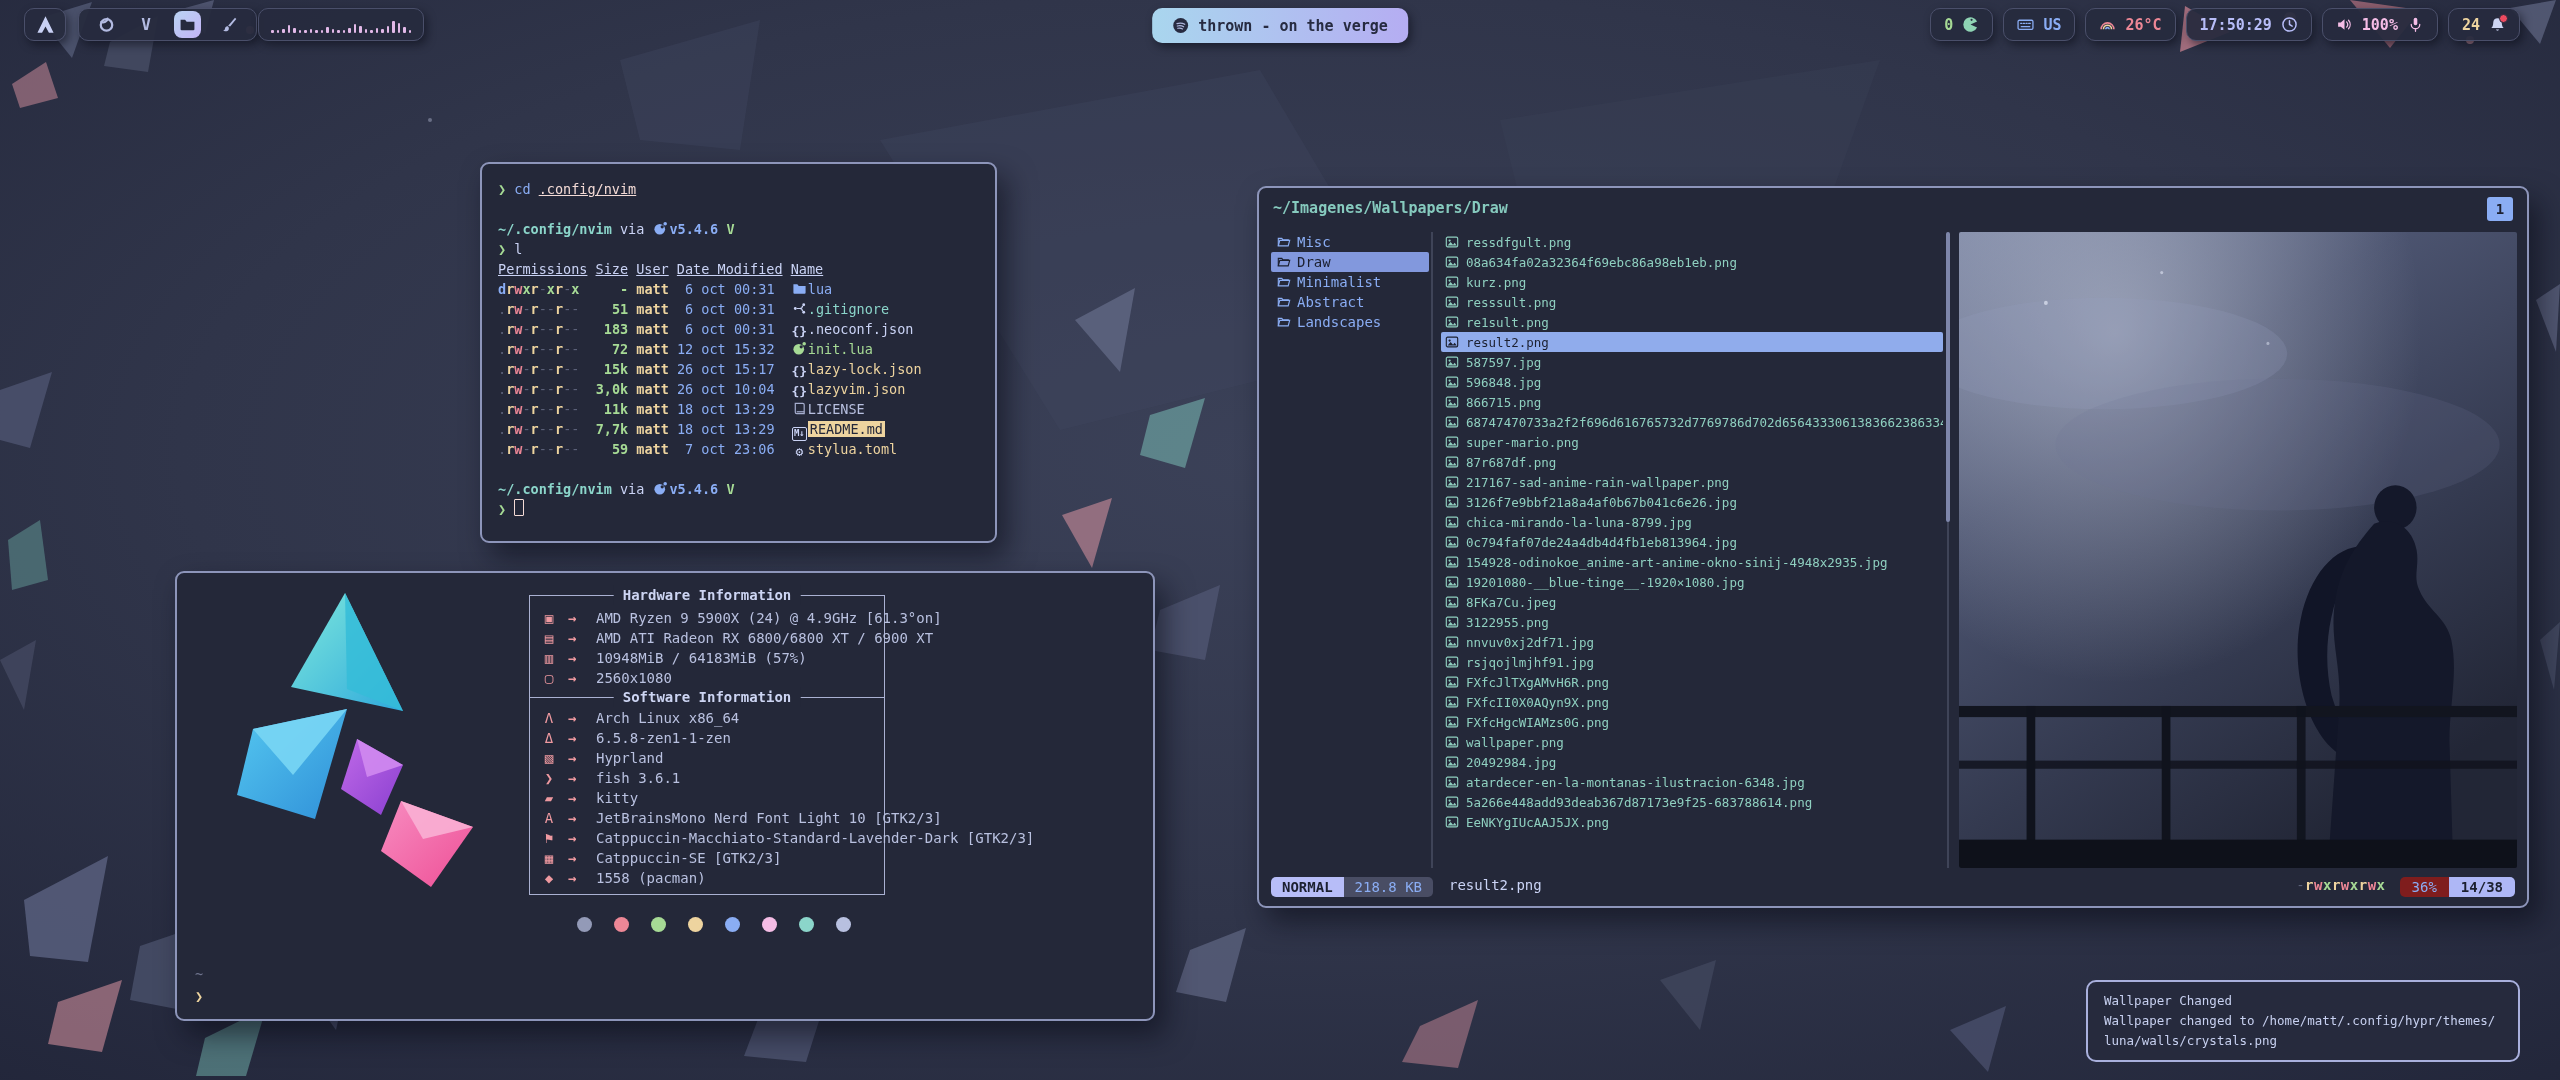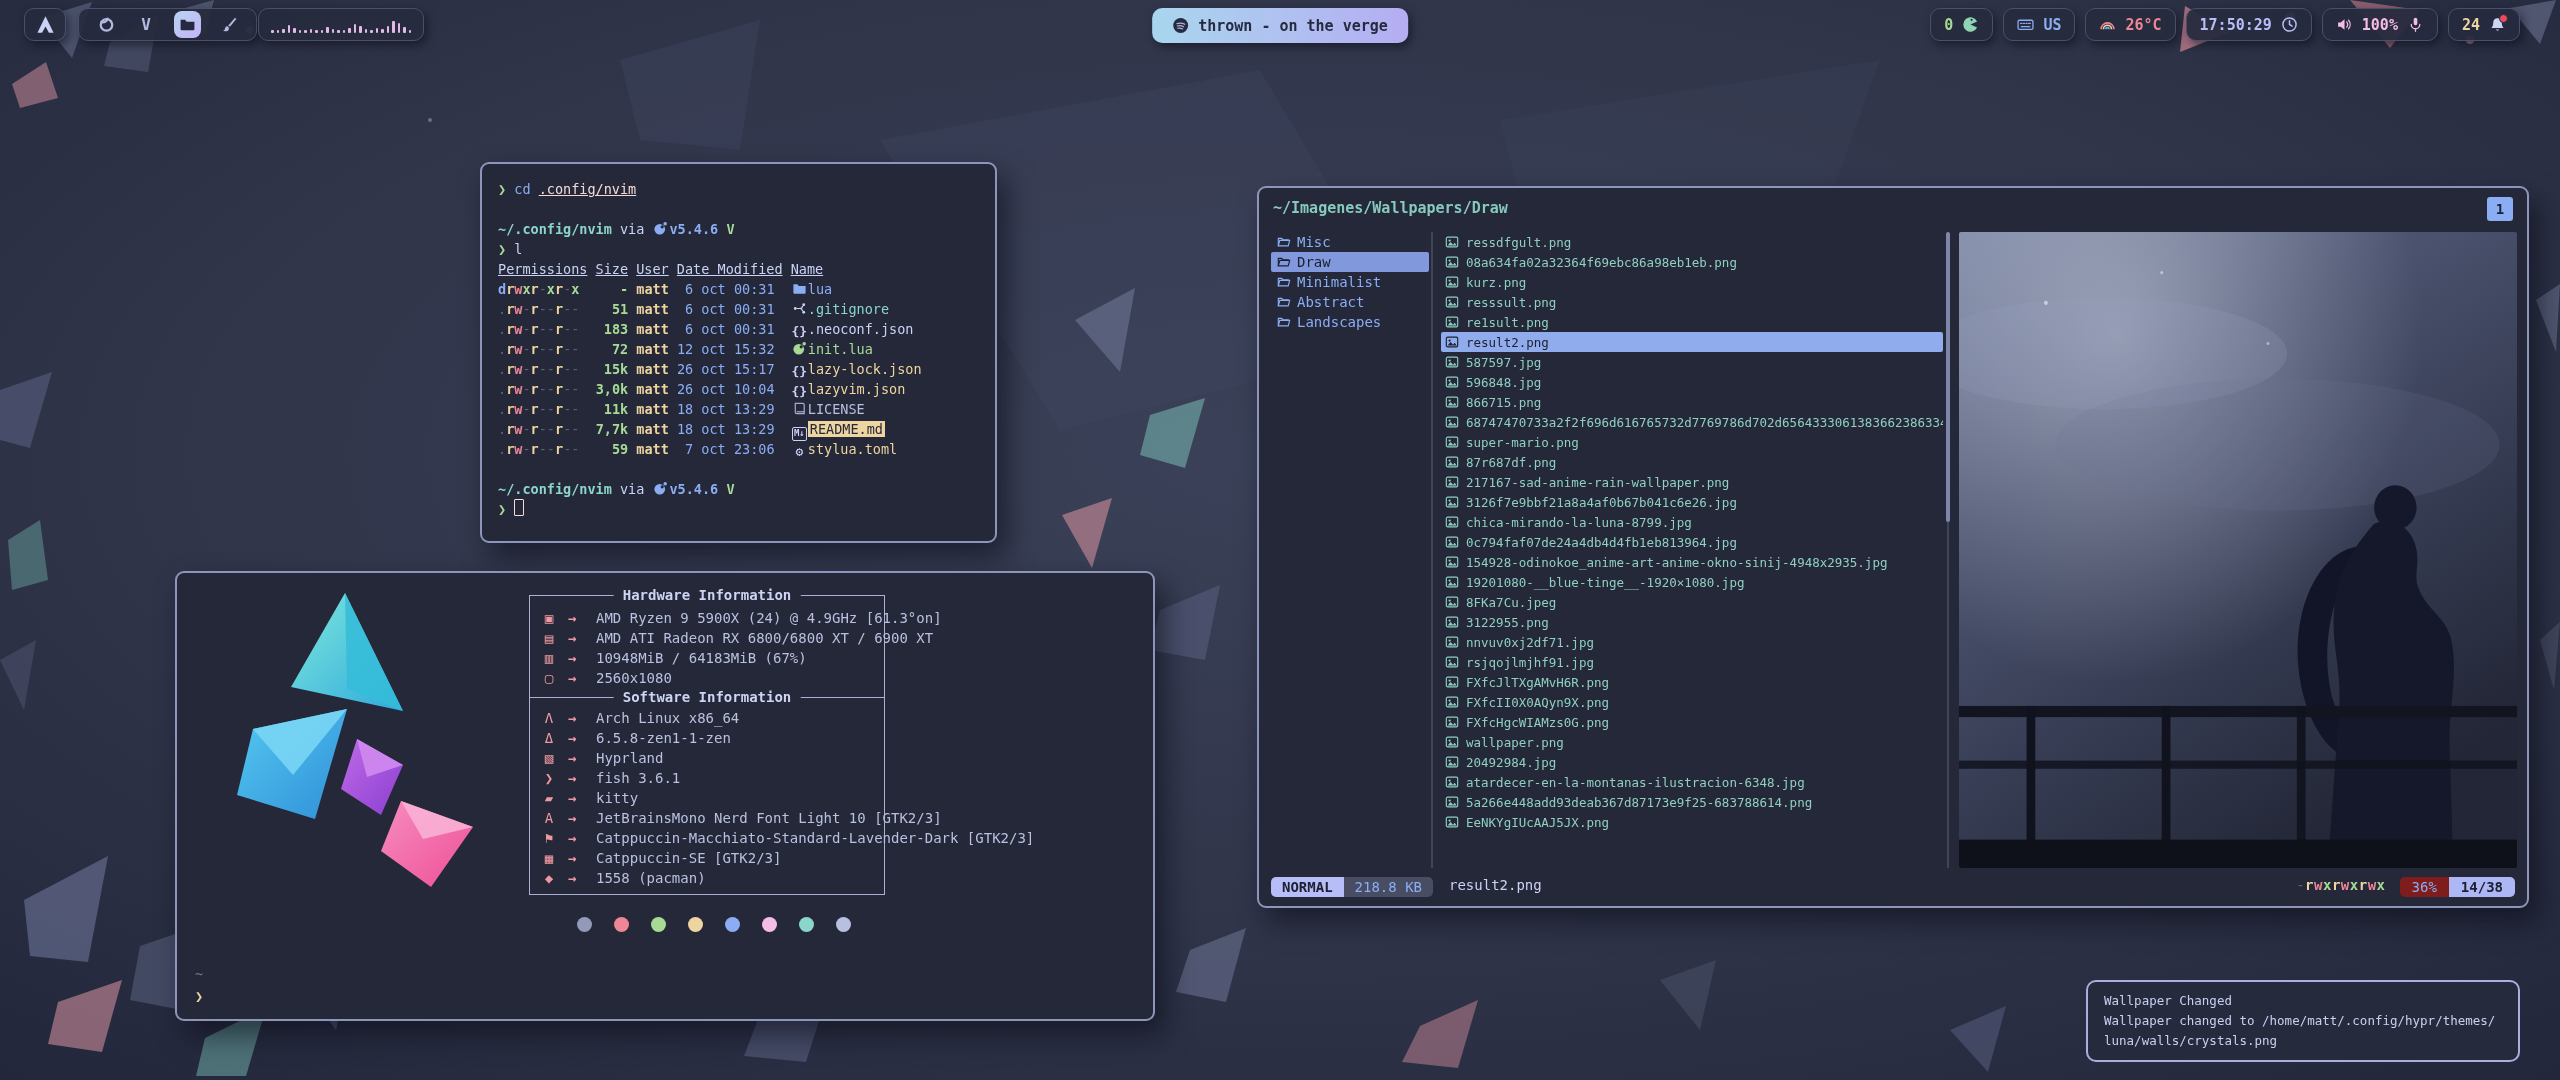--- a/index.html
+++ b/index.html
@@ -364,21 +364,21 @@
     <polygon points="162,152 208,178 186,228 146,202" fill="url(#cg3)"></polygon>
     <polygon points="162,152 208,178 172,190" fill="#d08af0" opacity=".9"></polygon>
     <polygon points="206,214 278,240 236,300 186,264" fill="url(#cg4)"></polygon>
     <polygon points="206,214 278,240 228,252" fill="#fab0d4" opacity=".9"></polygon>
   </svg>
   <div class="fetch-box">
     <div class="fetch-legend">Hardware Information</div>
     <div>
         <div class="fetch-row"><span class="fi">▣</span><span class="fa">→</span><span class="ft">AMD Ryzen 9 5900X (24) @ 4.9GHz [61.3°on]</span></div>
         <div class="fetch-row"><span class="fi">▤</span><span class="fa">→</span><span class="ft">AMD ATI Radeon RX 6800/6800 XT / 6900 XT</span></div>
-        <div class="fetch-row"><span class="fi">▥</span><span class="fa">→</span><span class="ft">10948MiB / 64183MiB (67%)</span></div>
+        <div class="fetch-row"><span class="fi">▥</span><span class="fa">→</span><span class="ft">10948MiB / 64183MiB (57%)</span></div>
         <div class="fetch-row"><span class="fi">▢</span><span class="fa">→</span><span class="ft">2560x1080</span></div>
       </div>
     <div class="fetch-sep">
         <span>Software Information</span>
       </div>
     <div>
         <div class="fetch-row"><span class="fi">Λ</span><span class="fa">→</span><span class="ft">Arch Linux x86_64</span></div>
         <div class="fetch-row"><span class="fi">Δ</span><span class="fa">→</span><span class="ft">6.5.8-zen1-1-zen</span></div>
         <div class="fetch-row"><span class="fi">▧</span><span class="fa">→</span><span class="ft">Hyprland</span></div>
         <div class="fetch-row"><span class="fi">❯</span><span class="fa">→</span><span class="ft">fish 3.6.1</span></div>

